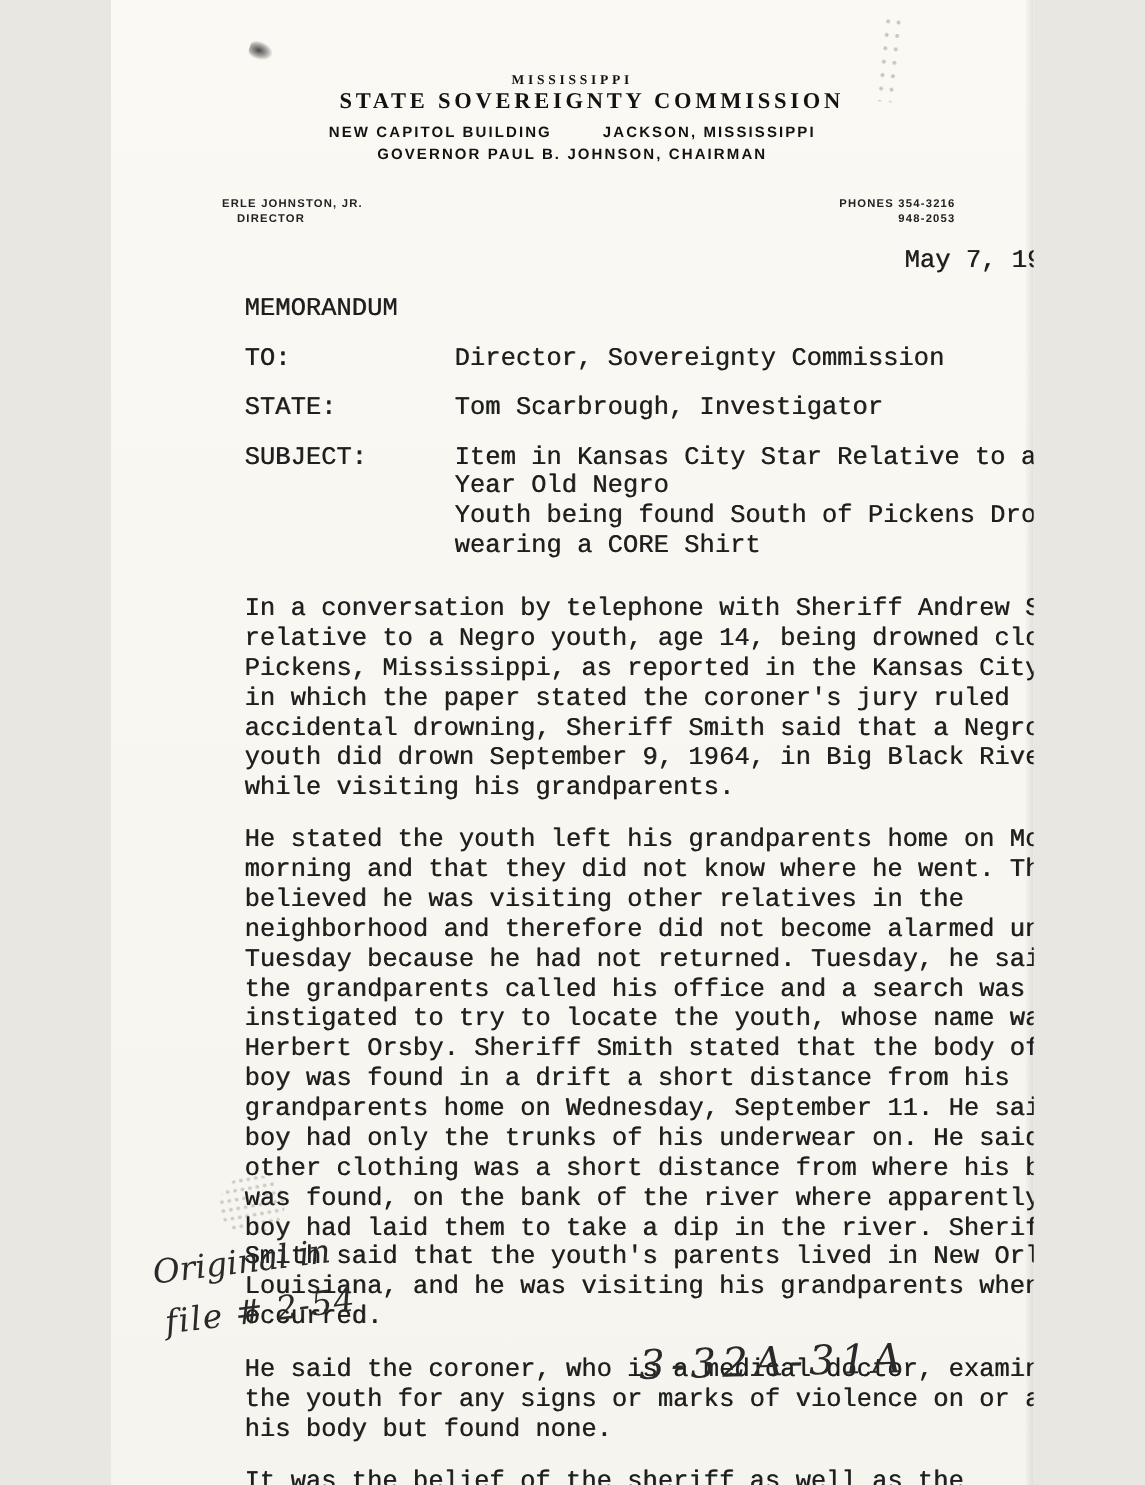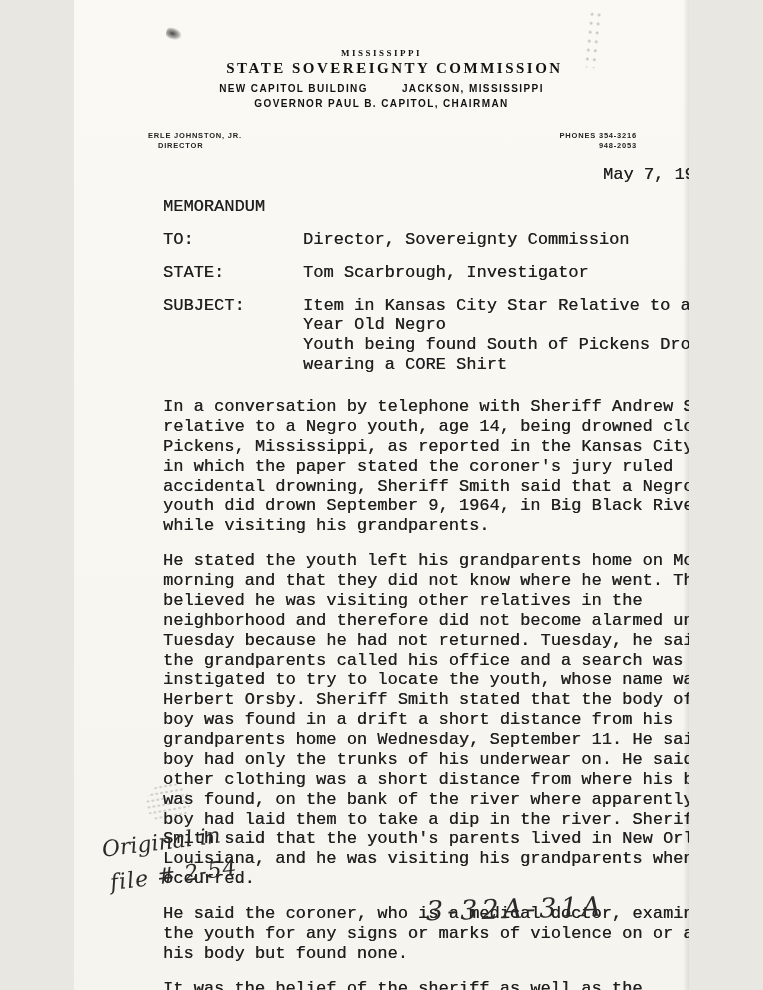--- a/index.html
+++ b/index.html
@@ -140,21 +140,21 @@
   <div class="artifact dots-top"></div>
   <div class="artifact speckle-left"></div>
   <div class="artifact edge-shade"></div>
 
   <div class="letterhead">
     <div class="lh-state">MISSISSIPPI</div>
     <div class="lh-org">STATE SOVEREIGNTY COMMISSION</div>
     <div class="lh-addr">
       <span>NEW CAPITOL BUILDING</span><span class="gap"></span><span>JACKSON, MISSISSIPPI</span>
     </div>
-    <div class="lh-gov">GOVERNOR PAUL B. CAPITOL, CHAIRMAN</div>
+    <div class="lh-gov">GOVERNOR PAUL B. JOHNSON, CHAIRMAN</div>
   </div>
 
   <div class="side-block side-left">
     <div>ERLE JOHNSTON, JR.</div>
     <div class="indent">DIRECTOR</div>
   </div>
 
   <div class="side-block side-right">
     <div>PHONES 354-3216</div>
     <div>948-2053</div>

